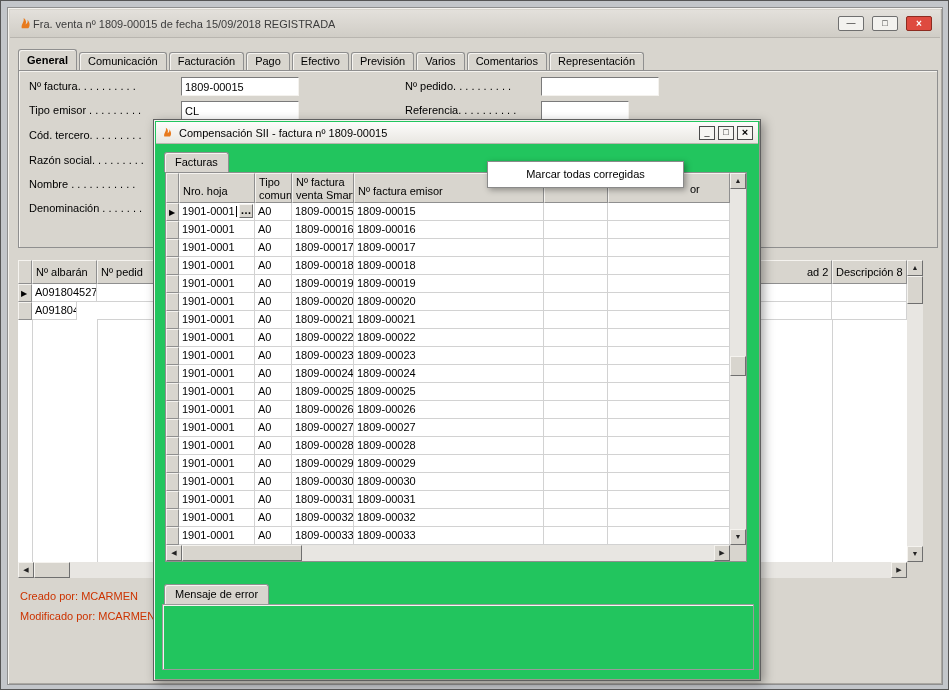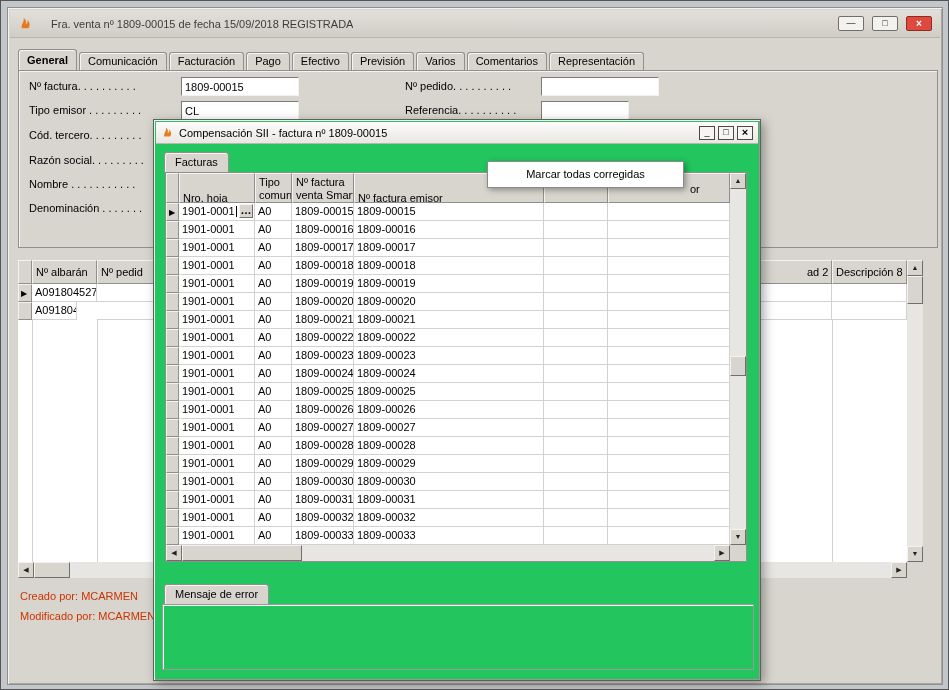--- a/index.html
+++ b/index.html
@@ -4,21 +4,21 @@
 <style>
   * { margin:0; padding:0; box-sizing:border-box; }
   body { font-family:"Liberation Sans", sans-serif; font-size:11px; color:#000; background:#e8e8e8; }
   .screen { position:relative; width:949px; height:690px; background:#c3c6ca; border:1px solid #555; overflow:hidden; }
 
   
   .main-window { position:absolute; left:6px; top:6px; width:936px; height:678px; background:#d8d5ce;
                  border:1px solid #8f8f8f; box-shadow: inset 1px 1px 0 #f5f3ef, inset -1px -1px 0 #aaa7a1; }
   .main-titlebar { position:absolute; left:2px; top:2px; right:2px; height:28px;
                    background:linear-gradient(#e3e0db,#d0cdc6); border-bottom:1px solid #b8b5af;
-                   display:flex; align-items:center; gap:18px; padding:0 8px; }
+                   display:flex; align-items:center; gap:0; padding:0 8px; }
   .title-text { color:#3c3c3c; white-space:nowrap; overflow:hidden; }
   .win-buttons { margin-left:auto; display:flex; gap:8px; }
   .wbtn { width:26px; height:15px; background:#f3f2ef; border:1px solid #6f6f6f; border-radius:2px;
           display:flex; align-items:center; justify-content:center; font-size:9px; line-height:1; color:#222; cursor:default; }
   .wbtn.close { color:#fff; font-weight:bold; font-size:10px; border-color:#8d2b20; }
 
   .tabstrip { position:absolute; left:10px; top:41px; display:flex; align-items:flex-end; z-index:3; }
   .tab { height:18px; line-height:17px; padding:0 8px; background:#d8d5ce; border:1px solid #8f8f8f; border-bottom:none;
          border-radius:3px 3px 0 0; margin-right:2px; box-shadow:inset 1px 1px 0 #f6f4f0; white-space:nowrap; }
   .tab.active { height:21px; line-height:20px; font-weight:bold; }
@@ -65,21 +65,21 @@
              align-items:center; justify-content:center; font-size:9px; line-height:1; color:#000; }
   .dlg-btn.close { font-weight:bold; font-size:11px; }
   .tab2 { position:absolute; height:20px; line-height:19px; padding:0 10px; background:#d8d5ce;
           border:1px solid #8f8f8f; border-bottom:none; border-radius:3px 3px 0 0;
           box-shadow:inset 1px 1px 0 #f6f4f0; white-space:nowrap; z-index:2; }
 
   .sii-grid { position:absolute; left:11px; top:52px; width:582px; height:390px; border:1px solid #8f8f8f; background:#fff; }
   .ghead { position:absolute; left:0; top:0; width:564px; height:30px; display:flex; }
   .hcell { height:30px; background:#d8d5ce; border:1px solid; border-color:#f5f3ef #8f8f8f #8f8f8f #f5f3ef;
            padding:2px 0 0 3px; line-height:13px; white-space:nowrap; overflow:hidden; }
-  .hcell.sl { line-height:26px; padding-top:11px; }
+  .hcell.sl { line-height:26px; padding-top:4px; }
   .hfrag { position:absolute; left:524px; top:10px; }
   .w-sel { width:13px; } .w0 { width:76px; } .w1 { width:37px; } .w2 { width:62px; }
   .w3 { width:190px; } .w4 { width:64px; } .w5 { width:122px; }
 
   .gbody { position:absolute; left:0; top:30px; width:564px; height:342px; background:#fff; }
   .grow { display:flex; height:18px; }
   .gsel { width:13px; background:#d8d5ce; border:1px solid; border-color:#f5f3ef #8f8f8f #8f8f8f #f5f3ef;
           position:relative; flex:none; }
   .gcell { border-right:1px solid #d2d2d2; border-bottom:1px solid #d2d2d2; padding-left:3px; line-height:17px;
            white-space:nowrap; overflow:hidden; background:#fff; position:relative; flex:none; }

